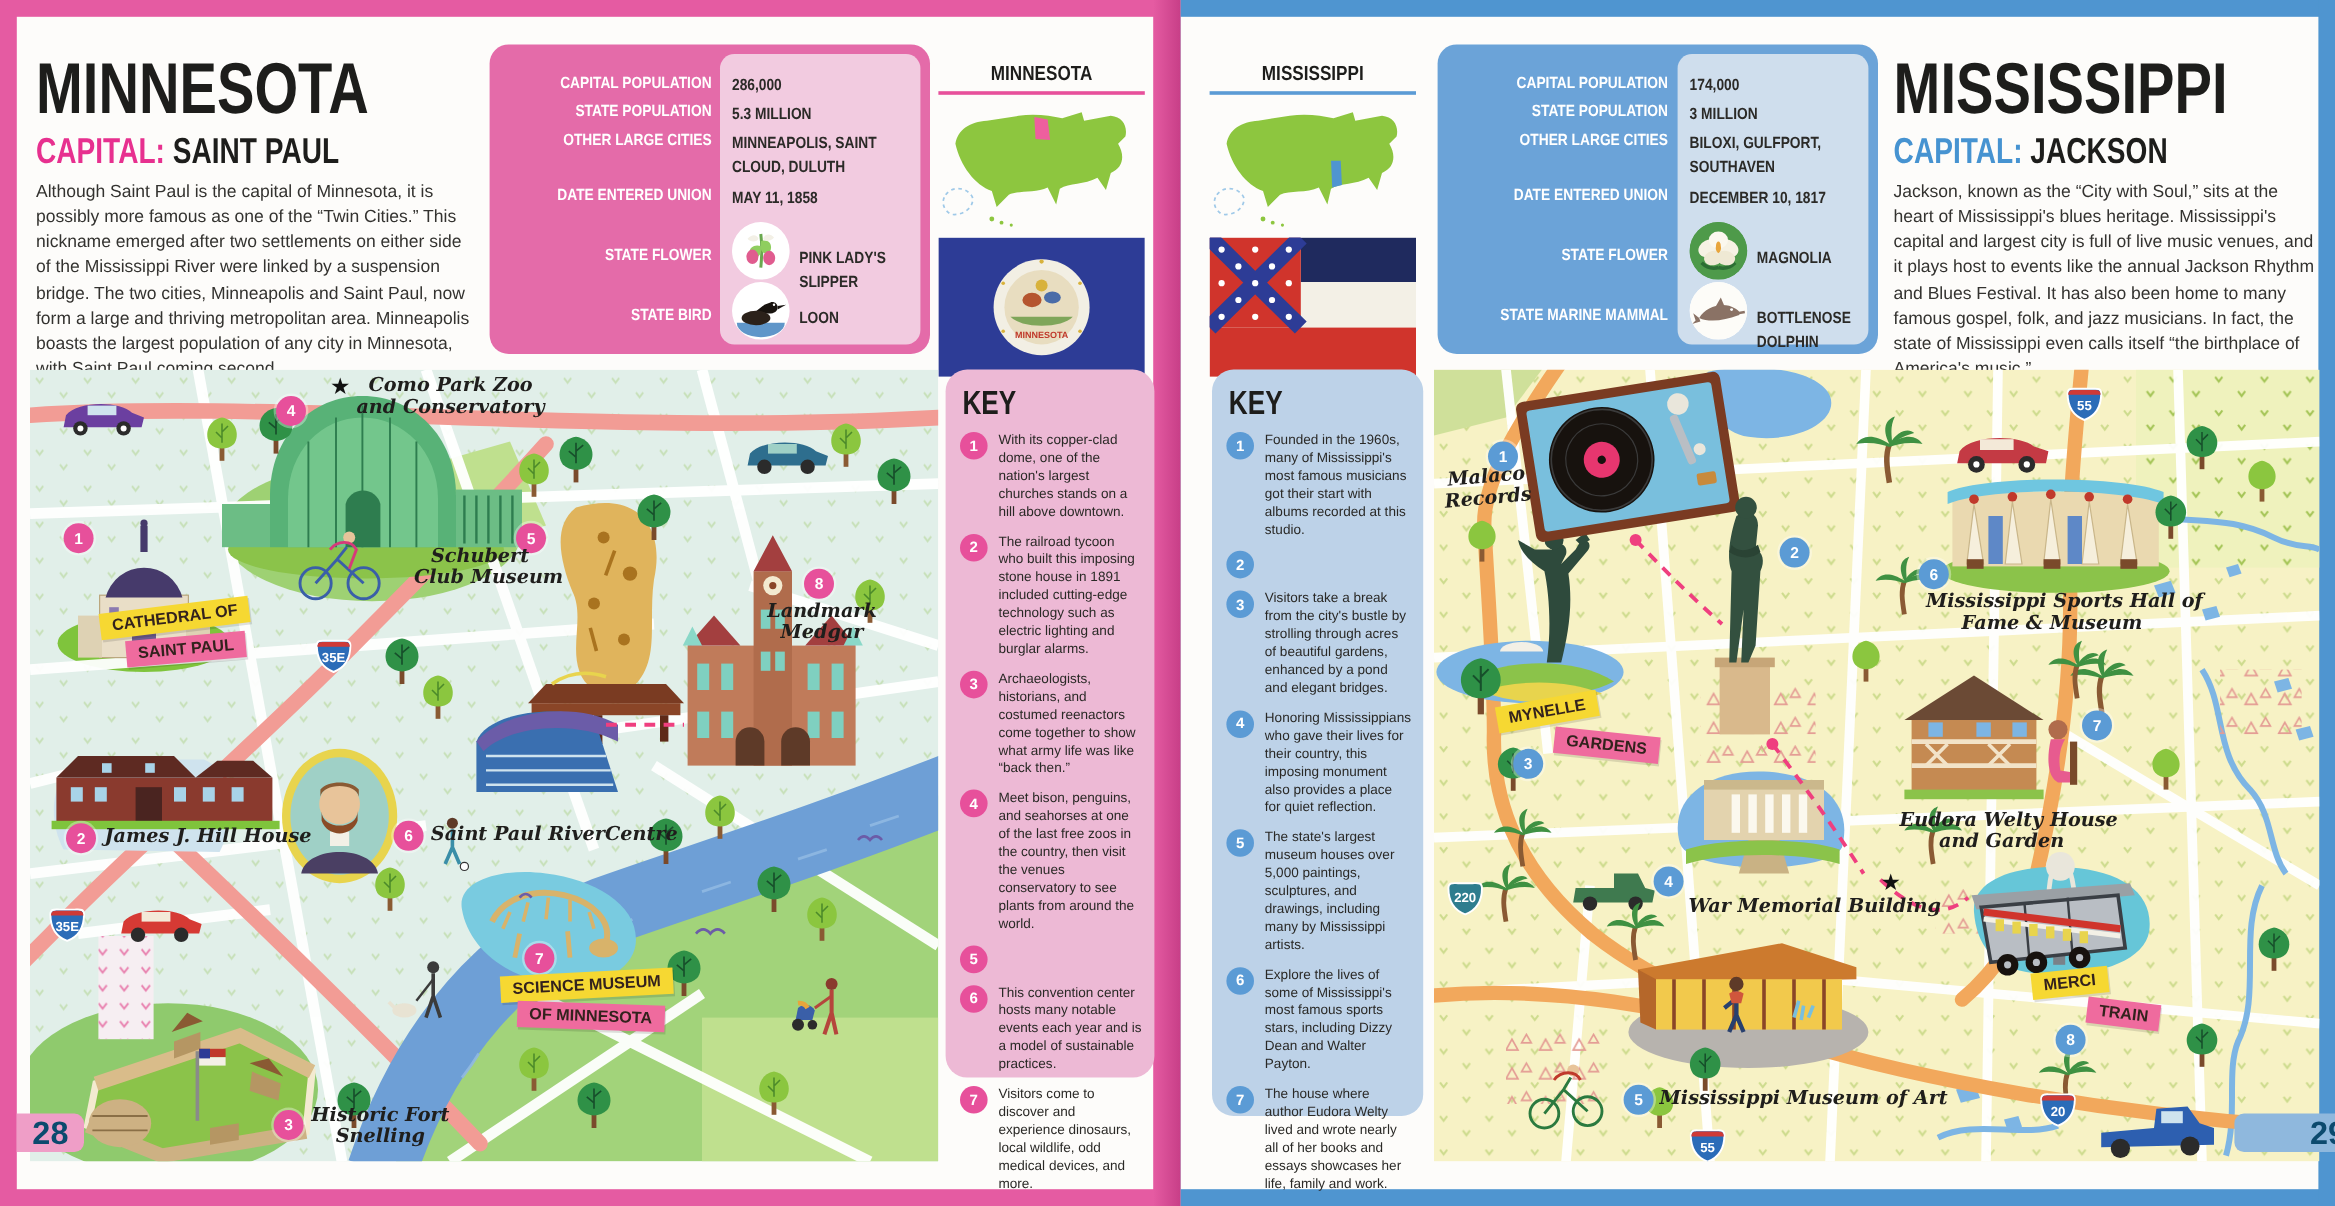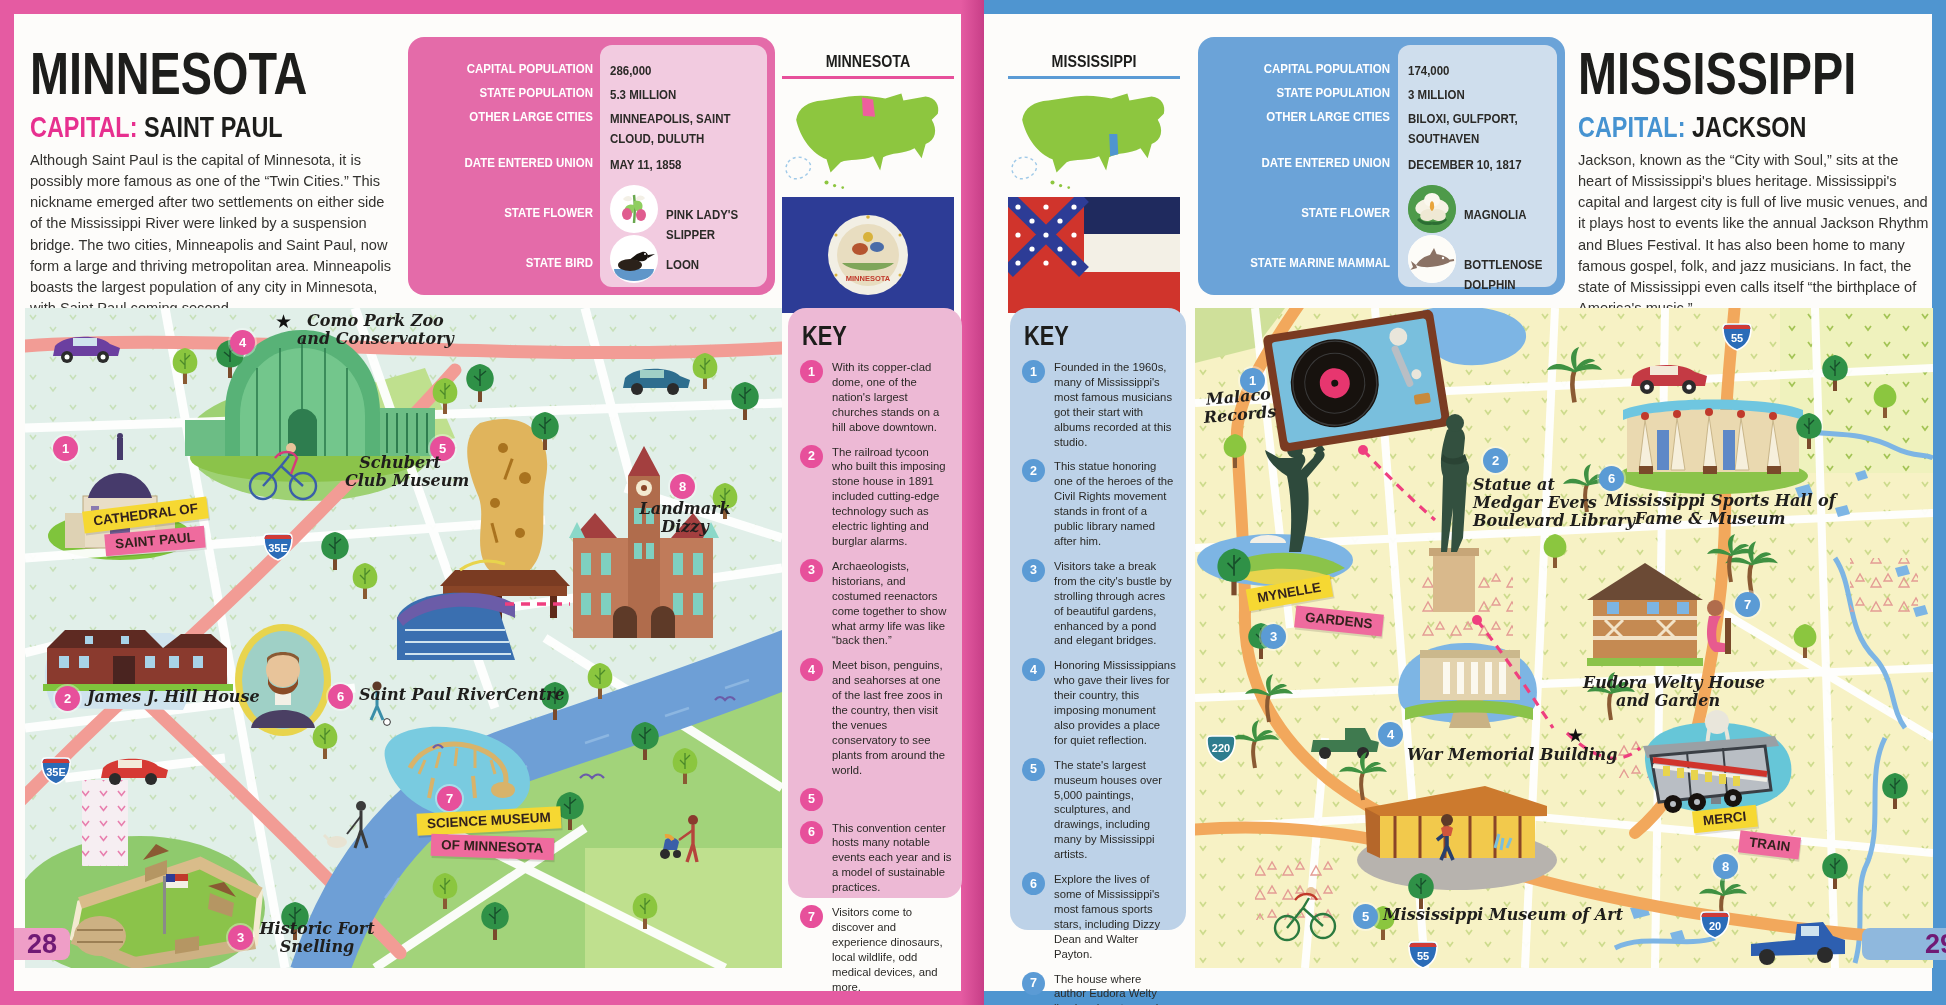--- a/index.html
+++ b/index.html
@@ -36,21 +36,21 @@
   .kt{font-size:11.3px;line-height:1.32;color:#29282525;color:#2a2926;font-weight:500;}
   
   .mapbox{overflow:hidden;}
   .mk{position:absolute;width:25px;height:25px;border-radius:50%;color:#fff;font-weight:800;font-size:13px;display:flex;align-items:center;justify-content:center;box-shadow:0 0 0 2px rgba(255,255,255,.35);}
   .mk.mn{background:#e7509b;} .mk.ms{background:#5b9bd5;}
   .script{position:absolute;font-family:"DejaVu Serif",serif;font-style:italic;font-weight:700;font-size:16px;line-height:1.12;color:#1f1e1c;text-align:center;white-space:nowrap;}
   .banner{position:absolute;font-weight:800;font-size:13.5px;padding:3px 10px 4px;color:#33221d;white-space:nowrap;box-shadow:1px 2px 0 rgba(0,0,0,.12);}
   .by{background:#f6d832;} .bp{background:#ef6b9e;}
   .shield{position:absolute;width:36px;height:32px;}
   .shield text{font-family:"Liberation Sans",sans-serif;font-weight:800;font-size:11px;fill:#fff;}
-  .pagenum{position:absolute;font-weight:800;font-size:27px;color:#701a75;display:flex;align-items:center;justify-content:center;}
+  .pagenum{position:absolute;font-weight:800;font-size:27px;color:#0c4a6e;display:flex;align-items:center;justify-content:center;}
   .pn-mn{background:#ef9ec7;border-radius:0 8px 8px 0;}
   .pn-ms{background:#8fb8dd;border-radius:8px 0 0 8px;padding-left:43px;}
   .star{font-size:19px;color:#111;position:absolute;}
 </style>
 </head>
 <body>
 
 <div class="spread">
 
   <div class="abs page-left"></div>
@@ -464,21 +464,21 @@
     <div class="banner by" style="left:58px;top:196px;transform:rotate(-7deg);">CATHEDRAL OF</div>
     <div class="banner bp" style="left:80px;top:222px;transform:rotate(-5deg);">SAINT PAUL</div>
     <div class="mk mn" style="left:405px;top:128px;">5</div>
     <div class="script" style="left:320px;top:146px;width:110px;">
       <div>Schubert</div>
         <div>Club Museum</div>
     </div>
     <div class="mk mn" style="left:645px;top:166px;">8</div>
     <div class="script" style="left:605px;top:192px;width:110px;">
       <div>Landmark</div>
-        <div>Dizzy</div>
+        <div>Medgar</div>
     </div>
     <div class="mk mn" style="left:30px;top:378px;">2</div>
     <div class="script" style="left:62px;top:380px;">James J. Hill House</div>
     <div class="mk mn" style="left:303px;top:376px;">6</div>
     <div class="script" style="left:334px;top:378px;">Saint Paul RiverCentre</div>
     <div class="mk mn" style="left:412px;top:478px;">7</div>
     <div class="banner by" style="left:392px;top:502px;transform:rotate(-3deg);">SCIENCE MUSEUM</div>
     <div class="banner bp" style="left:406px;top:528px;transform:rotate(2deg);">OF MINNESOTA</div>
     <div class="mk mn" style="left:203px;top:617px;">3</div>
     <div class="script" style="left:232px;top:612px;width:120px;">
@@ -588,21 +588,20 @@
 
   <div class="abs keypanel ms" style="left:1010px;top:308px;width:176px;height:622px;">
     <div class="keyhead" style="margin:12px 0 8px 14px;">KEY</div>
     <div style="padding:0 10px 0 12px;">
       <div class="ki">
           <div class="kn ms">1</div>
           <div class="kt">Founded in the 1960s, many of Mississippi's most famous musicians got their start with albums recorded at this studio.</div>
         </div>
       <div class="ki">
           <div class="kn ms">2</div>
-          <div class="kt">This statue honoring one of the heroes of the Civil Rights movement stands in front of a public library named after him.</div>
         </div>
       <div class="ki">
           <div class="kn ms">3</div>
           <div class="kt">Visitors take a break from the city's bustle by strolling through acres of beautiful gardens, enhanced by a pond and elegant bridges.</div>
         </div>
       <div class="ki">
           <div class="kn ms">4</div>
           <div class="kt">Honoring Mississippians who gave their lives for their country, this imposing monument also provides a place for quiet reflection.</div>
         </div>
       <div class="ki">
@@ -894,25 +893,20 @@
         <circle cx="282" cy="312" r="5" fill="#ef3f7f"></circle>
     </svg>
 
     
     <div class="mk ms" style="left:45px;top:60px;">1</div>
     <div class="script" style="left:8px;top:80px;transform:rotate(-5deg);">
       <div>Malaco</div>
         <div>Records</div>
     </div>
     <div class="mk ms" style="left:288px;top:140px;">2</div>
-    <div class="script" style="left:278px;top:168px;text-align:left;">
-      <div>Statue at</div>
-        <div>Medgar Evers</div>
-        <div>Boulevard Library</div>
-    </div>
     <div class="mk ms" style="left:66px;top:316px;">3</div>
     <div class="banner by" style="left:52px;top:274px;transform:rotate(-10deg);">MYNELLE</div>
     <div class="banner bp" style="left:100px;top:302px;transform:rotate(6deg);">GARDENS</div>
     <div class="mk ms" style="left:404px;top:158px;">6</div>
     <div class="script" style="left:410px;top:184px;width:210px;">
       <div>Mississippi Sports Hall of</div>
         <div>Fame &amp; Museum</div>
     </div>
     <div class="mk ms" style="left:183px;top:414px;">4</div>
     <div class="script" style="left:212px;top:424px;margin-top:14px;">War Memorial Building</div>

